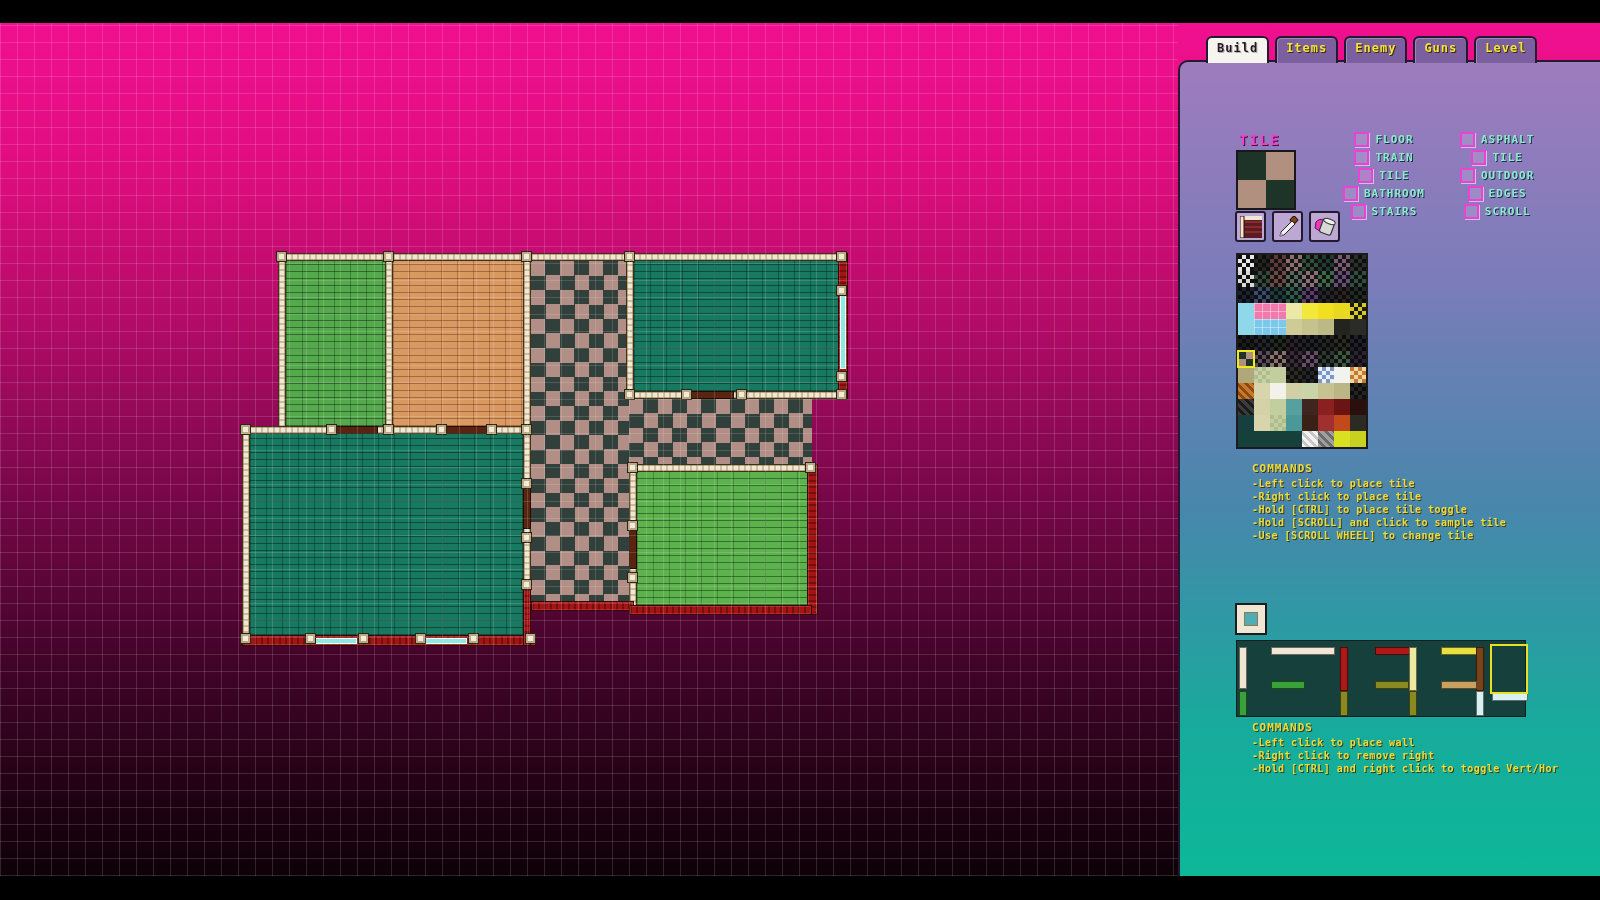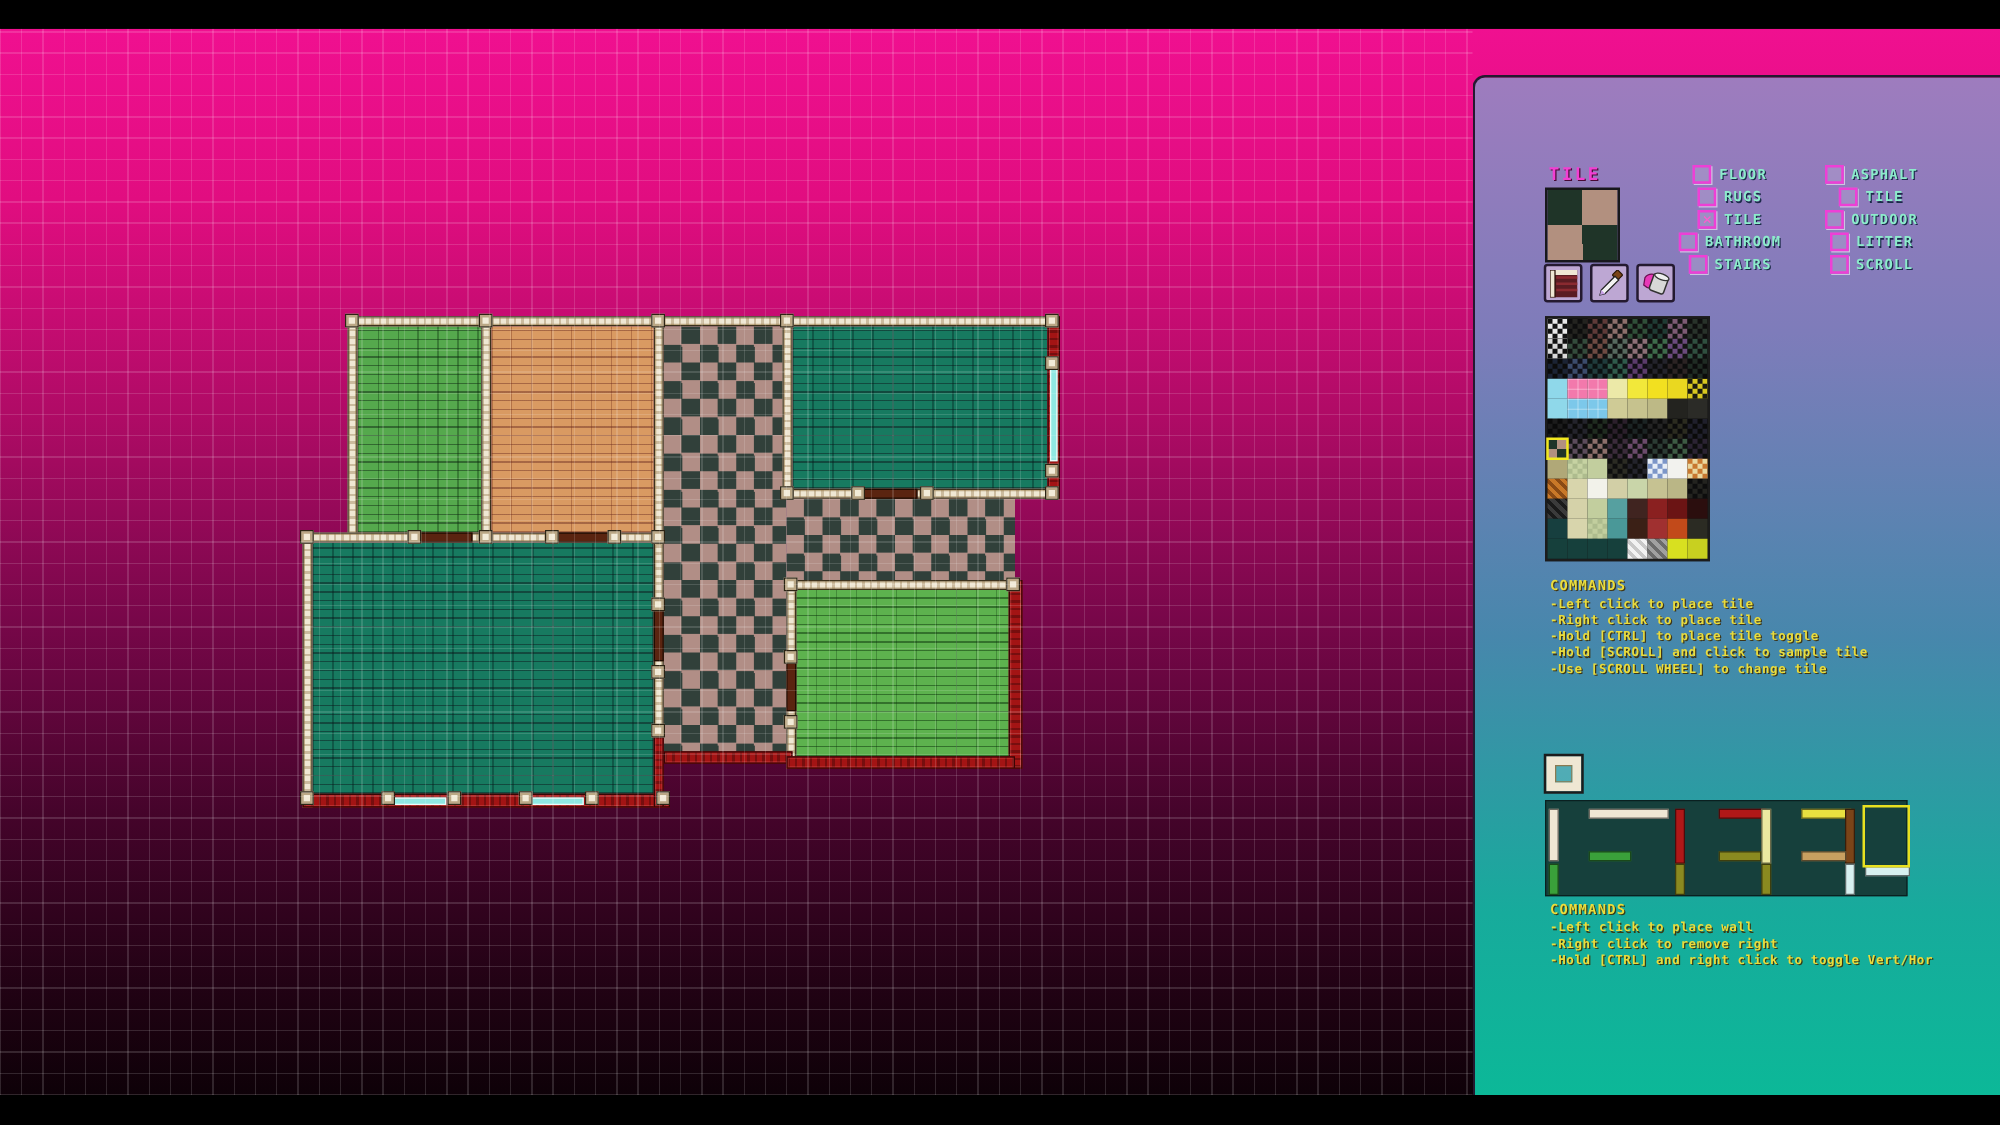--- a/index.html
+++ b/index.html
@@ -71,21 +71,21 @@
   .chk-box{width:11px;height:11px;border:2px solid #ee3fd6;background:rgba(210,190,225,.25);
     box-shadow:1px 1px 0 rgba(255,255,255,.55);font-size:12px;line-height:10px;font-weight:bold;
     color:#ff5ad0;text-align:center;}
   .chk-label{font-size:11px;font-weight:bold;letter-spacing:1px;color:#8ceccb;
     text-shadow:1px 1px 0 #1c2a4a;}
   
   #tile-palette{position:absolute;left:56px;top:191px;width:128px;height:192px;border:2px solid #1c1c1c;background:#111;}
   .pal-cell{position:absolute;width:16px;height:16px;}
   .pal-cell.selected{outline:2px solid #f2e820;outline-offset:-1px;z-index:2;}
   
-  .cmds{position:absolute;left:60px;color:#eadc3c;font-weight:bold;}
+  .cmds{position:absolute;left:72px;color:#eadc3c;font-weight:bold;}
   #cmds-tile{top:400px;}
   #cmds-wall{top:659px;}
   .cmd-title{font-size:11px;letter-spacing:1px;text-shadow:1px 1px 0 rgba(60,40,0,.85);margin-bottom:2px;}
   .cmd-line{font-size:10px;letter-spacing:.5px;line-height:13px;text-shadow:1px 1px 0 rgba(60,40,0,.85);}
   
   #wall-sel-icon{position:absolute;left:57px;top:543px;width:28px;height:28px;box-sizing:border-box;
     border:7px solid #efe7d3;outline:2px solid #1c1c1c;background:rgba(180,230,230,.25);
     box-shadow:inset 0 0 0 1px #8a7a50;}
   #wall-palette{position:absolute;left:56px;top:578px;width:288px;height:75px;background:#16403c;
     border:1px solid #0a2020;}
@@ -158,20 +158,27 @@
         <div class="post" style="left: 521px; top: 556px;"></div>
         <div class="post" style="left: 627px; top: 497px;"></div>
         <div class="post" style="left: 627px; top: 549px;"></div>
         <div class="post" style="left: 836px; top: 262px;"></div>
         <div class="post" style="left: 836px; top: 348px;"></div>
       </div>
   </div>
   <div id="grid-overlay"></div>
 
   <div id="panel">
+    <div id="tab-bar">
+        <div class="tab active">Build</div>
+        <div class="tab">Items</div>
+        <div class="tab">Enemy</div>
+        <div class="tab">Guns</div>
+        <div class="tab">Level</div>
+      </div>
     <div id="panel-body">
       <div id="tile-title">TILE</div>
       <div id="tile-preview" style="background: conic-gradient(rgb(178, 144, 127) 0deg, rgb(178, 144, 127) 25%, rgb(31, 52, 40) 0deg, rgb(31, 52, 40) 50%, rgb(178, 144, 127) 0deg, rgb(178, 144, 127) 75%, rgb(31, 52, 40) 0deg);"></div>
 
       <div id="tool-row">
         <div class="tool-btn">
           <svg width="22" height="22" viewBox="0 0 22 22">
             <rect x="0" y="0" width="22" height="22" fill="#5a1c22"></rect>
             <rect x="0" y="0" width="4" height="22" fill="#efe7d3"></rect>
             <rect x="0" y="0" width="22" height="4" fill="#efe7d3"></rect>
@@ -197,21 +204,21 @@
         </div>
       </div>
 
       <div id="chk-col1" class="chk-col">
           <div class="chk-row">
             <span class="chk-box"></span>
             <span class="chk-label">FLOOR</span>
           </div>
           <div class="chk-row">
             <span class="chk-box"></span>
-            <span class="chk-label">RUGS</span>
+            <span class="chk-label">TRAIN</span>
           </div>
           <div class="chk-row">
             <span class="chk-box checked">✕</span>
             <span class="chk-label">TILE</span>
           </div>
           <div class="chk-row">
             <span class="chk-box"></span>
             <span class="chk-label">BATHROOM</span>
           </div>
           <div class="chk-row">
@@ -227,21 +234,21 @@
           <div class="chk-row">
             <span class="chk-box"></span>
             <span class="chk-label">TILE</span>
           </div>
           <div class="chk-row">
             <span class="chk-box"></span>
             <span class="chk-label">OUTDOOR</span>
           </div>
           <div class="chk-row">
             <span class="chk-box"></span>
-            <span class="chk-label">LITTER</span>
+            <span class="chk-label">EDGES</span>
           </div>
           <div class="chk-row">
             <span class="chk-box"></span>
             <span class="chk-label">SCROLL</span>
           </div>
         </div>
 
       <div id="tile-palette">
           <div class="pal-cell" style="left: 0px; top: 0px; width: 16px; height: 16px; background-color: rgb(17, 17, 17); background-image: conic-gradient(rgb(232, 232, 232) 0deg, rgb(232, 232, 232) 25%, transparent 0deg, transparent 50%, rgb(232, 232, 232) 0deg, rgb(232, 232, 232) 75%, transparent 0deg); background-size: 8px 8px;"></div>
           <div class="pal-cell" style="left: 16px; top: 0px; width: 16px; height: 16px; background-color: rgb(13, 13, 13); background-image: conic-gradient(rgb(35, 35, 31) 0deg, rgb(35, 35, 31) 25%, transparent 0deg, transparent 50%, rgb(35, 35, 31) 0deg, rgb(35, 35, 31) 75%, transparent 0deg); background-size: 8px 8px;"></div>

